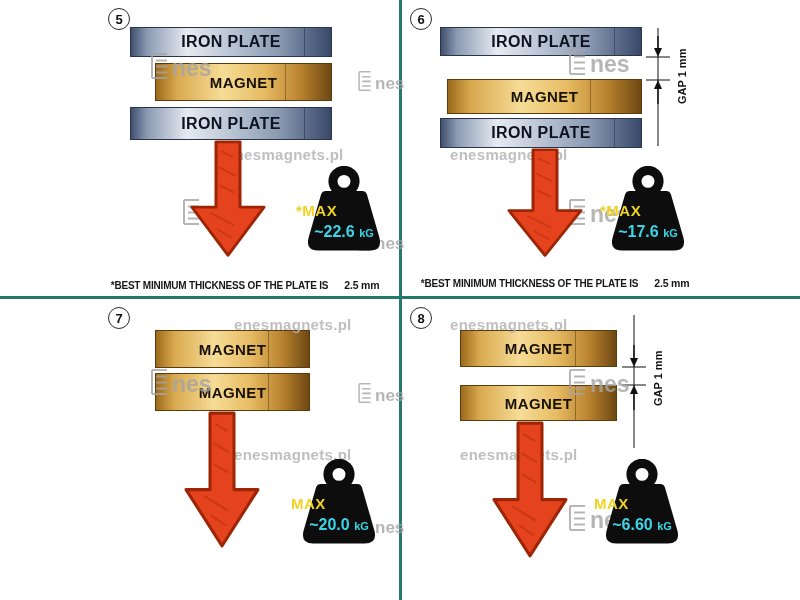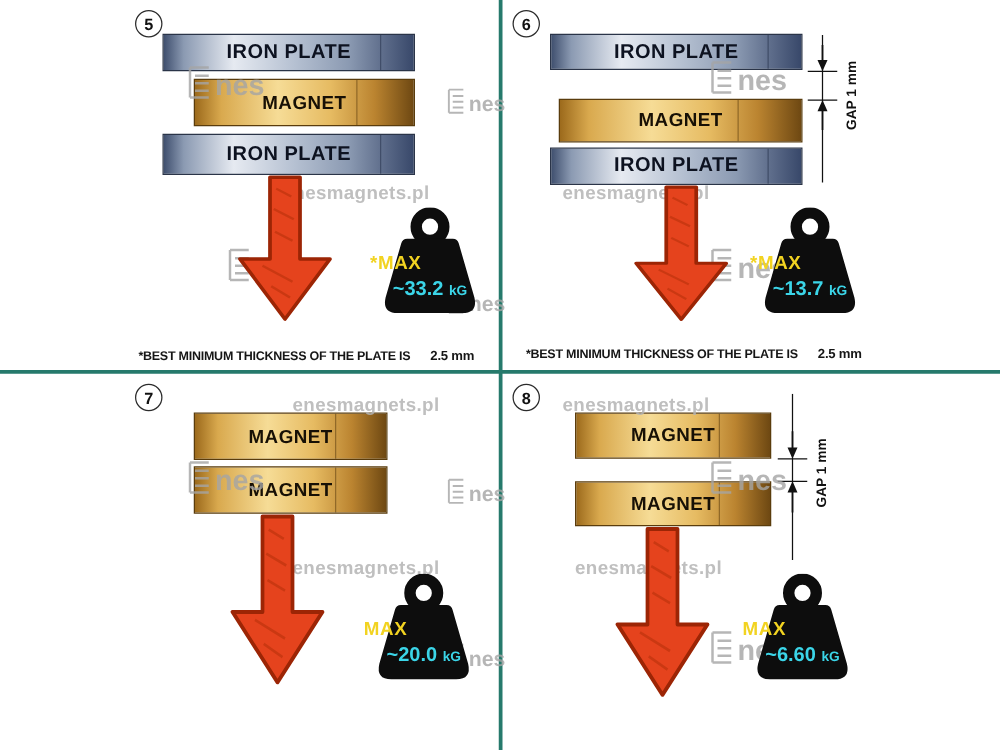--- a/index.html
+++ b/index.html
@@ -82,21 +82,21 @@
     </svg>
   </div>
 
   <div class="weight" style="left:296px;top:166px;width:96px;height:96px">
     <svg viewBox="0 0 100 100" preserveAspectRatio="none">
       <circle class="kb-ring" cx="50" cy="16" r="11.5"></circle>
       <path class="kb-body" d="M31,26 h38 q4,0 5,4 l13,45 q3,13 -10,13 h-54 q-13,0 -10,-13 l13,-45 q1,-4 5,-4 z"></path>
     </svg>
     <div class="label">*MAX</div>
     <div class="value">
-      <span>~33.2</span>
+      <span>~22.6</span>
       <span class="unit">kG</span>
     </div>
   </div>
 
   <div class="footnote" style="left:95px;top:279px;width:300px">
     <span>*BEST MINIMUM THICKNESS OF THE PLATE IS</span><span class="strong">2.5 mm</span>
   </div>
 
   <div class="badge" style="left:410px;top:8px">6</div>
   <div class="plate" style="left:440px;top:27px;width:202px;height:29px">IRON PLATE</div>
@@ -123,21 +123,21 @@
     </svg>
   </div>
 
   <div class="weight" style="left:600px;top:166px;width:96px;height:96px">
     <svg viewBox="0 0 100 100" preserveAspectRatio="none">
       <circle class="kb-ring" cx="50" cy="16" r="11.5"></circle>
       <path class="kb-body" d="M31,26 h38 q4,0 5,4 l13,45 q3,13 -10,13 h-54 q-13,0 -10,-13 l13,-45 q1,-4 5,-4 z"></path>
     </svg>
     <div class="label">*MAX</div>
     <div class="value">
-      <span>~13.7</span>
+      <span>~17.6</span>
       <span class="unit">kG</span>
     </div>
   </div>
 
   <div class="footnote" style="left:405px;top:277px;width:300px">
     <span>*BEST MINIMUM THICKNESS OF THE PLATE IS</span><span class="strong">2.5 mm</span>
   </div>
 
   <div class="badge" style="left:108px;top:307px">7</div>
   <div class="magnet" style="left:155px;top:330px;width:155px;height:38px">MAGNET</div>

